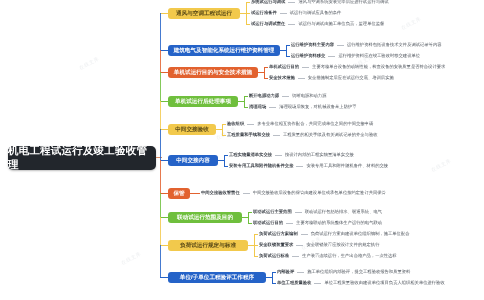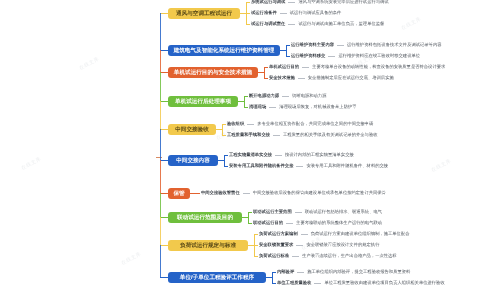--- a/index.html
+++ b/index.html
@@ -86,20 +86,23 @@
 
   <div class="wm" style="left:78px;top:60px;">在线文库</div>
   <div class="wm" style="left:352px;top:58px;">在线文库</div>
   <div class="wm" style="left:20px;top:160px;">在线文库</div>
   <div class="wm" style="left:215px;top:130px;">在线文库</div>
   <div class="wm" style="left:430px;top:162px;">在线文库</div>
   <div class="wm" style="left:120px;top:255px;">在线文库</div>
   <div class="wm" style="left:300px;top:240px;">在线文库</div>
   <div class="wm" style="left:400px;top:20px;">在线文库</div>
 
+  <div class="root">
+    <span>机电工程试运行及竣工验收管理</span>
+  </div>
 
   <div style="position:absolute;left:156px;top:157px;width:6px;height:1px;background:#d98b63;"></div>
 
   <div id="branches">
       <div class="elbow" style="border-left: none; top: 13px; height: 1px; left: 160px; width: 8px; border-top: 1px solid rgb(242, 201, 76); position: absolute;"></div>
       <div class="node pale" style="background: rgb(242, 201, 76); left: 168px; top: 8px; width: 72px;">
         <span>通风与空调工程试运行</span>
       </div>
       <div style="position: absolute; height: 1px; background: rgb(242, 201, 76); left: 240px; top: 13px; width: 6px;"></div>
       <div style="position: absolute; width: 1px; background: rgb(242, 201, 76); left: 246px; top: 2px; height: 22px;"></div>

